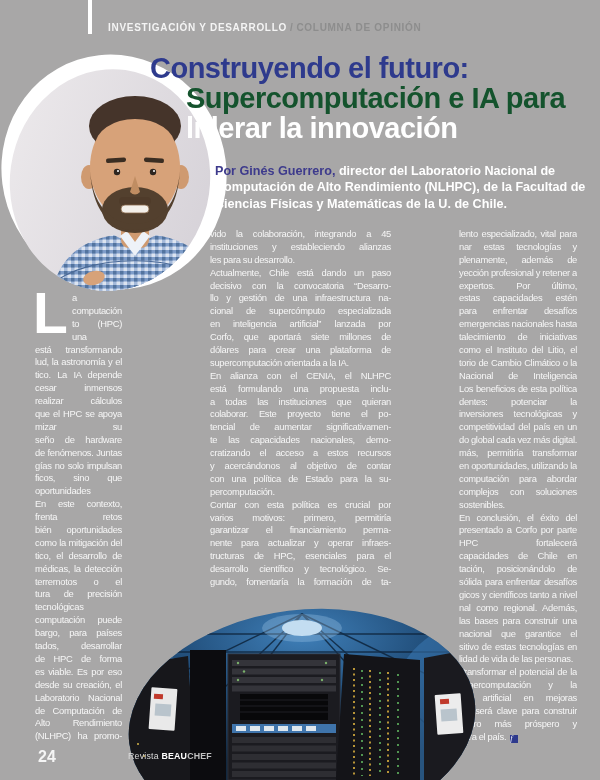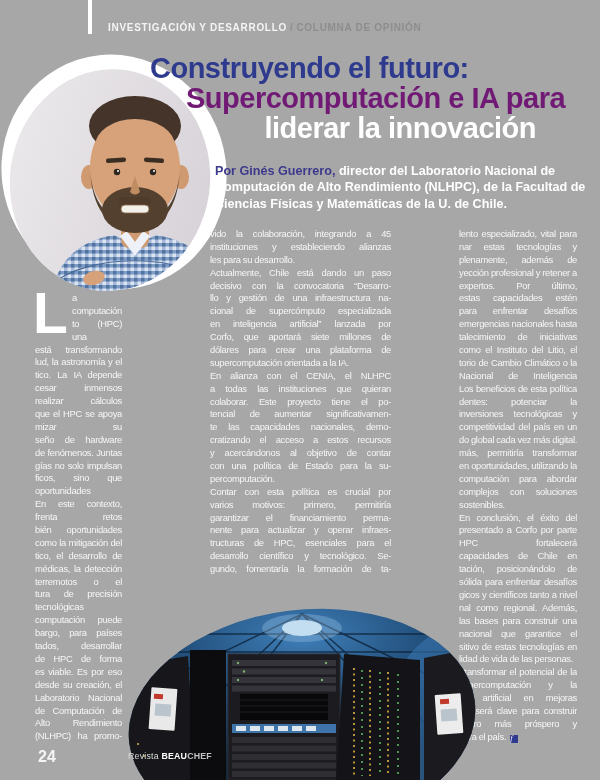--- a/index.html
+++ b/index.html
@@ -10,22 +10,22 @@
   }
   
   .kicker-bar{position:absolute; left:88px; top:0; width:4px; height:34px; background:#ffffff;}
   .kicker{position:absolute; left:108px; top:22px; font-size:10px; letter-spacing:.7px; white-space:nowrap;}
   .kicker .sec{color:#f4f4f4; font-weight:600;}
   .kicker .sep{color:#8d8d8d; font-weight:600; padding:0 3px;}
   .kicker .sub{color:#8d8d8d; font-weight:600;}
   
   .title-line{position:absolute; font-weight:700; white-space:nowrap; letter-spacing:-0.5px;}
   .title-1{left:150px; top:52px; width:302px; text-align:center; font-size:29px; color:#2e3a8d;}
-  .title-2{left:186px; top:82px; width:366px; text-align:left; font-size:29px; color:#701a75;}
-  .title-3{left:172px; top:112px; width:364px; text-align:right; font-size:29px; color:#ffffff;}
+  .title-2{left:186px; top:82px; width:366px; text-align:left; font-size:29px; color:#14532d;}
+  .title-3{left:186px; top:112px; width:364px; text-align:left; font-size:29px; color:#ffffff;}
   
   .byline{position:absolute; left:215px; top:163px; width:372px;
     font-size:12.6px; line-height:16.3px; font-weight:700; color:#ffffff; text-align:left;}
   .byline .lead{color:#3d3a8c;}
   
   .portrait{position:absolute; left:-6px; top:40px; width:244px; height:256px;}
   .serverpic{position:absolute; left:126px; top:604px; width:352px; height:176px;}
   
   .col{position:absolute; top:228px; color:#f6f6f6;}
   .col-1{left:35px;  width:167px; top:292px;}
@@ -170,20 +170,21 @@
       <div class="ln end">les para su desarrollo.</div>
       <div class="ln">Actualmente, Chile está dando un paso</div>
       <div class="ln">decisivo con la convocatoria “Desarro-</div>
       <div class="ln">llo y gestión de una infraestructura na-</div>
       <div class="ln">cional de supercómputo especializada</div>
       <div class="ln">en inteligencia artificial” lanzada por</div>
       <div class="ln">Corfo, que aportará siete millones de</div>
       <div class="ln">dólares para crear una plataforma de</div>
       <div class="ln end">supercomputación orientada a la IA.</div>
       <div class="ln">En alianza con el CENIA, el NLHPC</div>
+      <div class="ln">está formulando una propuesta inclu-</div>
       <div class="ln">a todas las instituciones que quieran</div>
       <div class="ln">colaborar. Este proyecto tiene el po-</div>
       <div class="ln">tencial de aumentar significativamen-</div>
       <div class="ln">te las capacidades nacionales, demo-</div>
       <div class="ln">cratizando el acceso a estos recursos</div>
       <div class="ln">y acercándonos al objetivo de contar</div>
       <div class="ln">con una política de Estado para la su-</div>
       <div class="ln end">percomputación.</div>
       <div class="ln">Contar con esta política es crucial por</div>
       <div class="ln">varios motivos: primero, permitiría</div>

